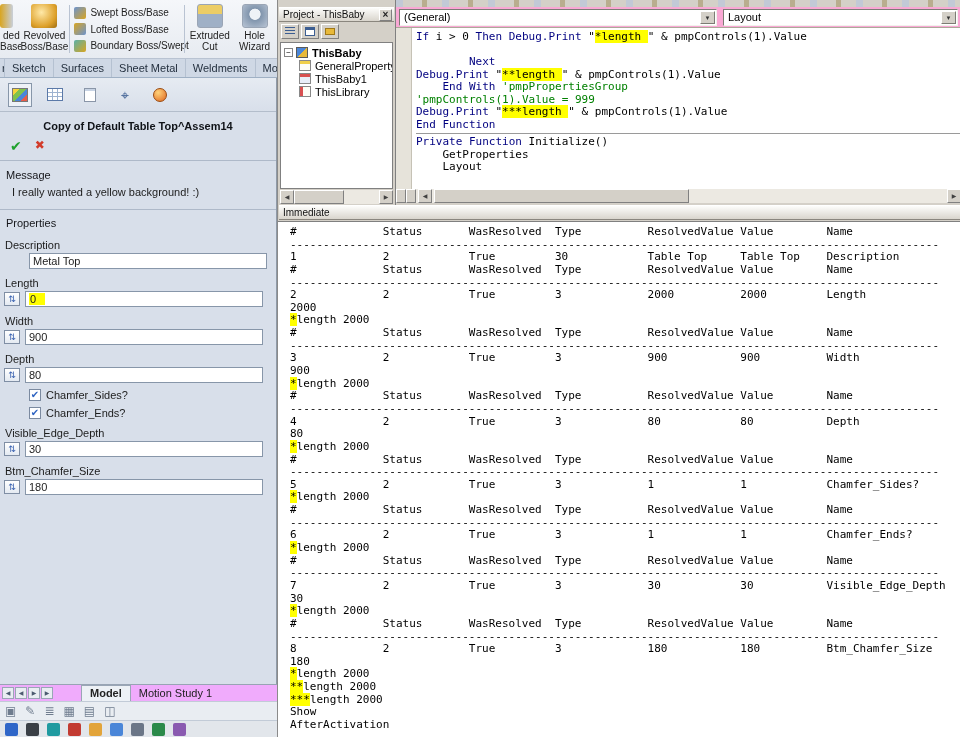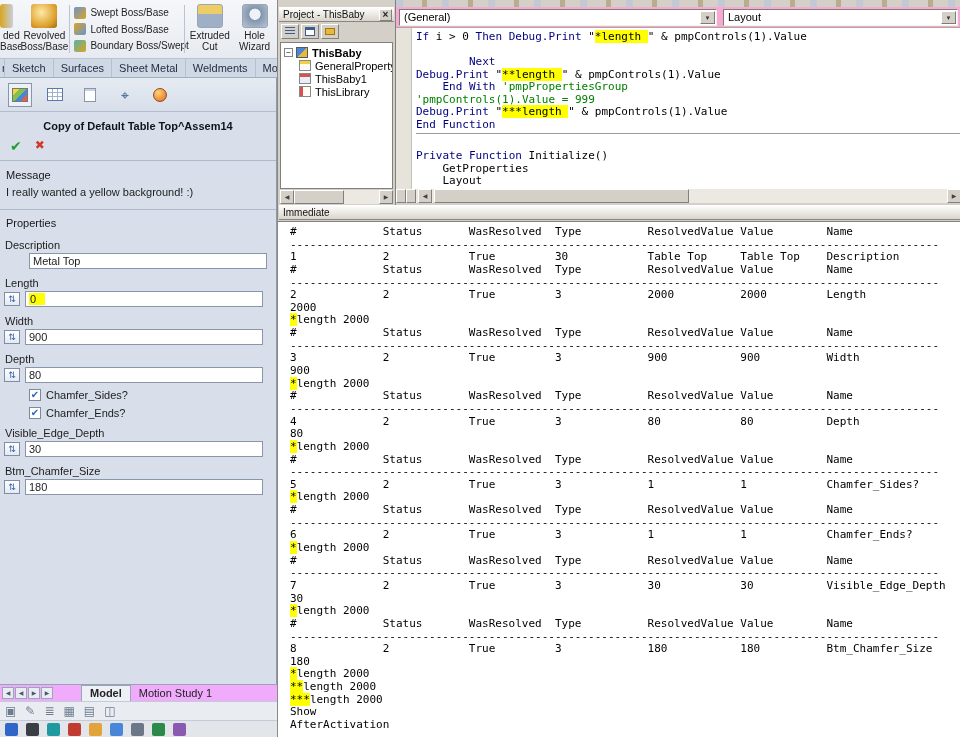--- a/index.html
+++ b/index.html
@@ -45,21 +45,21 @@
   .ic-doc{width:12px;height:14px;background:#fff;border:1px solid #8a96a8;box-shadow:inset 0 2px #c7d3e4;}
   .ic-cross{font-size:14px;color:#3c5e92;line-height:1;}
   .ic-sphere{width:14px;height:14px;border-radius:50%;border:1px solid #9a4a10;
     background:radial-gradient(circle at 35% 30%,#ffd27a,#e06820);}
   .pm-title{font-weight:bold;text-align:center;padding:8px 2px 3px;color:#101318;}
   .pm-actions{display:flex;gap:13px;padding:3px 0 6px 10px;border-bottom:1px solid #aeb9c9;}
   .ok{color:var(--ok);font-size:14px;font-weight:bold;cursor:default;}
   .no{color:var(--no);font-size:12px;font-weight:bold;cursor:default;}
   .grp-head{padding:8px 0 2px 6px;color:#15161a;}
   .grp-head.sect{border-top:1px solid #aeb9c9;margin-top:9px;padding-top:7px;}
-  .msg-text{padding:3px 0 2px 6px;}
+  .msg-text{padding:3px 0 2px 6px;margin-left:6px;}
   .fld-label{padding:8px 0 2px 5px;}
   .pm-row{display:flex;align-items:center;padding-left:4px;}
   .num-icon{width:16px;height:14px;margin-right:5px;background:linear-gradient(#fff,#e4eaf2);
     border:1px solid #7f8ea4;font-size:9px;line-height:12px;text-align:center;color:#3a62b0;flex:none;}
   .pm-input{width:238px;height:16px;background:#fff;border:1px solid #8796a9;
     font-size:11px;line-height:14px;padding:0 3px;white-space:nowrap;overflow:hidden;}
   .desc-input{margin-left:25px;}
   .selhl{background:var(--hl);padding:0 9px 0 1px;}
   .cb-row{display:flex;align-items:center;gap:5px;margin:6px 0 0 29px;}
   .cb-box{width:12px;height:12px;background:#fff;border:1px solid #7b8aa0;
@@ -133,21 +133,21 @@
   .combo.cright{left:327px;width:235px;}
   .combo-text{display:block;padding:1px 0 0 4px;color:#000;}
   .combo-btn{position:absolute;right:1px;top:1px;bottom:1px;width:15px;background:#d4d0c8;
     border:1px solid;border-color:#fff #7c7c74 #7c7c74 #fff;font-size:6px;text-align:center;line-height:13px;color:#333;}
   .codebody{position:absolute;top:28px;left:0;right:0;height:161px;background:#fff;overflow:hidden;}
   .margin-strip{position:absolute;left:0;top:0;bottom:0;width:16px;background:#e6e3da;border-right:1px solid #c6c2b6;}
   #code-lines{position:absolute;left:16px;top:3px;right:0;
     font-family:"DejaVu Sans Mono","Liberation Mono",monospace;font-size:11px;line-height:12.5px;
     white-space:pre;padding-left:4px;}
   .cline{min-height:12.5px;}
-  .cline.sep{border-bottom:1px solid #9a9a9a;padding-bottom:2px;margin-bottom:16px;}
+  .cline.sep{border-bottom:1px solid #9a9a9a;padding-bottom:2px;margin-bottom:2px;}
   #codewin .hscroll{top:189px;left:0;right:0;}
 
   #immwin{position:absolute;left:0;top:205px;width:683px;height:532px;background:#d4d0c8;}
   #immwin .wtitle{top:0;}
   .immbody{position:absolute;top:16px;left:0;right:0;bottom:0;background:#fff;border-top:1px solid #808080;overflow:hidden;}
   #imm-lines{padding:4px 0 0 12px;font-family:"DejaVu Sans Mono","Liberation Mono",monospace;
     font-size:11px;line-height:12.65px;white-space:pre;}
   .iline{height:12.65px;}
 
   .sg-n{color:#000;}

